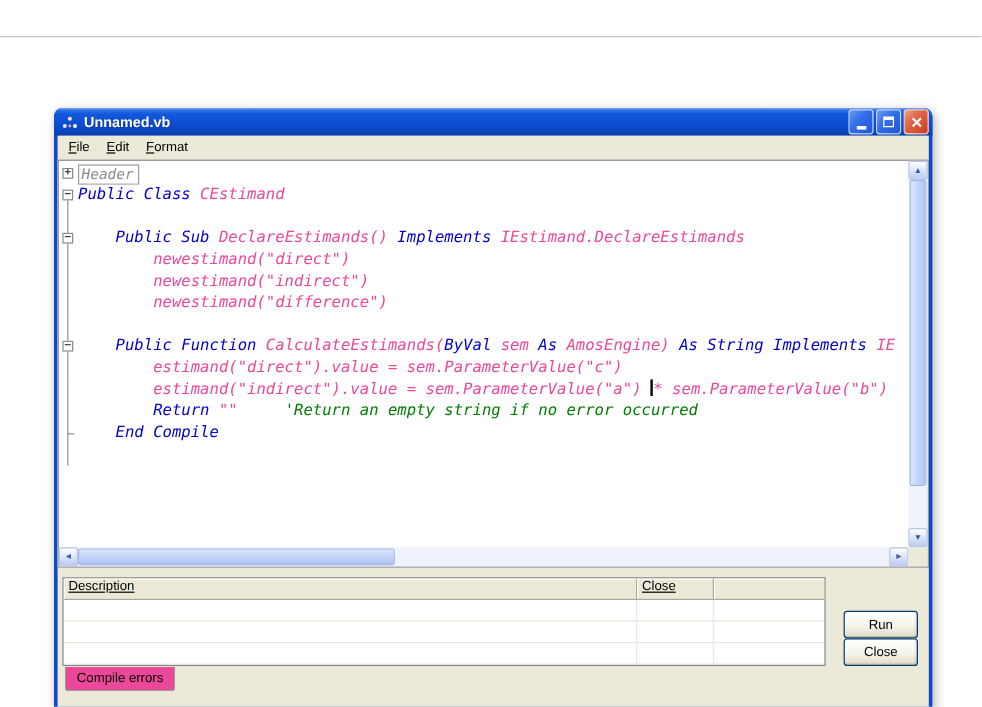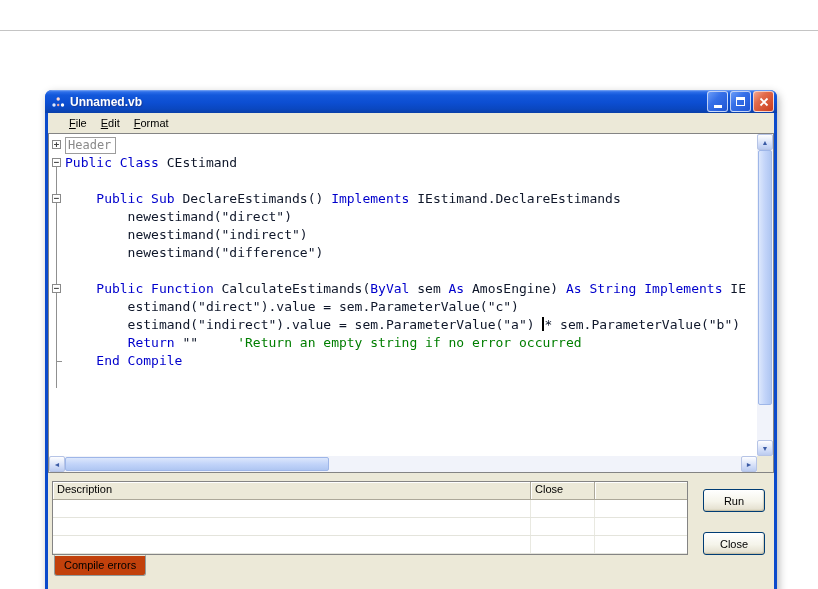--- a/index.html
+++ b/index.html
@@ -21,33 +21,33 @@
   .tb-btns{display:flex;gap:2px;}
   .tbtn{width:21px;height:21px;border-radius:3px;border:1px solid rgba(255,255,255,.7);
         box-sizing:border-box;display:flex;align-items:center;justify-content:center;}
   .tbtn.minb,.tbtn.maxb{background:linear-gradient(135deg,#6B9CF8 0%,#3670E8 40%,#1F55D4 100%);}
   .tbtn.closeb{background:linear-gradient(135deg,#F2A58F 0%,#E26A4A 35%,#C93C1D 100%);}
   .gmin{width:8px;height:3px;background:#fff;align-self:flex-end;margin:0 0 3px 0;}
   .gmax{width:9px;height:9px;border:1px solid #fff;border-top-width:3px;box-sizing:border-box;}
 
   .wbody{position:absolute;left:3px;top:23px;right:3px;bottom:3px;background:#ECE9D8;}
 
-  .menubar{height:20px;display:flex;align-items:center;padding-left:2px;font-size:11px;color:#000;margin-left:12px;}
+  .menubar{height:20px;display:flex;align-items:center;padding-left:2px;font-size:11px;color:#000;}
   .mi{padding:3px 7px;cursor:default;}
 
   
   .editor{position:absolute;left:0;top:20px;width:726px;height:340px;background:#fff;
           border:1px solid #848484;box-sizing:border-box;}
   .codeview{position:absolute;left:0;top:0;right:16px;bottom:16px;overflow:hidden;padding-top:2px;}
   .cl{display:flex;height:18px;line-height:18px;white-space:pre;
       font-family:"DejaVu Sans Mono",monospace;font-size:13px;}
   .gut{position:relative;flex:0 0 16px;}
-  .ct{flex:1;overflow:hidden;}
+  .ct{flex:1;overflow:hidden;font-style:italic;}
   .k{color:var(--kw,#0000CC);}
-  .n{color:#0f172a;}
+  .n{color:#ec4899;}
   .c{color:var(--cm,#007E00);}
   .hdr{color:#8A8A8A;border:1px solid #9C9C9C;background:#fff;display:inline-block;
        height:15px;line-height:15px;font-size:12px;padding:0 4px 0 2px;margin-top:1px;}
   .caret{display:inline-block;width:2px;height:14px;background:#000;vertical-align:-2px;}
 
   .fv{position:absolute;left:7px;top:0;bottom:0;width:1px;background:#909090;}
   .fv.b{top:13px;}
   .fv.t{bottom:auto;height:9px;}
   .ft{position:absolute;left:7px;top:9px;width:6px;height:1px;background:#909090;}
   .fb{position:absolute;left:3px;top:4px;width:9px;height:9px;box-sizing:border-box;
@@ -69,34 +69,34 @@
   .vthumb{position:absolute;left:1px;width:14px;border:1px solid #9EB6E8;border-radius:2px;
           box-sizing:border-box;background:linear-gradient(90deg,#DCE7FC,#C2D4F9 50%,#AFC6F2);}
   .hthumb{position:absolute;top:1px;height:14px;border:1px solid #9EB6E8;border-radius:2px;
           box-sizing:border-box;background:linear-gradient(180deg,#DCE7FC,#C2D4F9 50%,#AFC6F2);}
 
   
   .errgrid{position:absolute;left:4px;top:368px;width:636px;height:74px;background:#fff;
            border:1px solid #848484;box-sizing:border-box;font-size:11px;overflow:hidden;}
   .gh{display:flex;height:17px;background:#ECE9D8;border-bottom:1px solid #ACA899;}
   .gh .cell{padding:1px 4px 0 4px;border-right:1px solid #ACA899;box-sizing:border-box;
-            box-shadow:inset 1px 1px 0 #FFFFFF;}
+            box-shadow:inset 1px 1px 0 #FFFFFF;text-decoration:underline;}
   .gr{display:flex;height:17px;border-bottom:1px solid #E4E4DC;}
   .gr .cell{border-right:1px solid #E9E9E1;box-sizing:border-box;}
   .c0{flex:1;} .c1{width:64px;} .c2{width:92px;border-right:none !important;}
 
   .xpbtn{position:absolute;width:62px;height:23px;font-size:11px;color:#000;
          font-family:"Liberation Sans",sans-serif;border:1px solid #003C74;border-radius:3px;
          background:linear-gradient(180deg,#FFFFFF 0%,#F5F4EA 55%,#E6E2D2 90%,#DAD4BE 100%);
          box-shadow:inset -1px -1px 1px rgba(160,150,120,.4);cursor:default;}
-  .runbtn{right:9px;top:376px;}
+  .runbtn{right:9px;top:396px;}
   .closebtn2{right:9px;top:419px;}
 
   .tab{position:absolute;left:6px;top:442px;height:19px;line-height:18px;padding:0 9px;
-       background:#c2410c;border:1px solid #919B9C;border-top:1px solid #ECE9D8;
+       background:#ec4899;border:1px solid #919B9C;border-top:1px solid #ECE9D8;
        border-radius:0 0 3px 3px;font-size:11px;}
 </style>
 </head>
 <body>
 
 <div class="topline"></div>
 
 <div class="window">
   <div class="titlebar">
     <span style="display:flex;">

